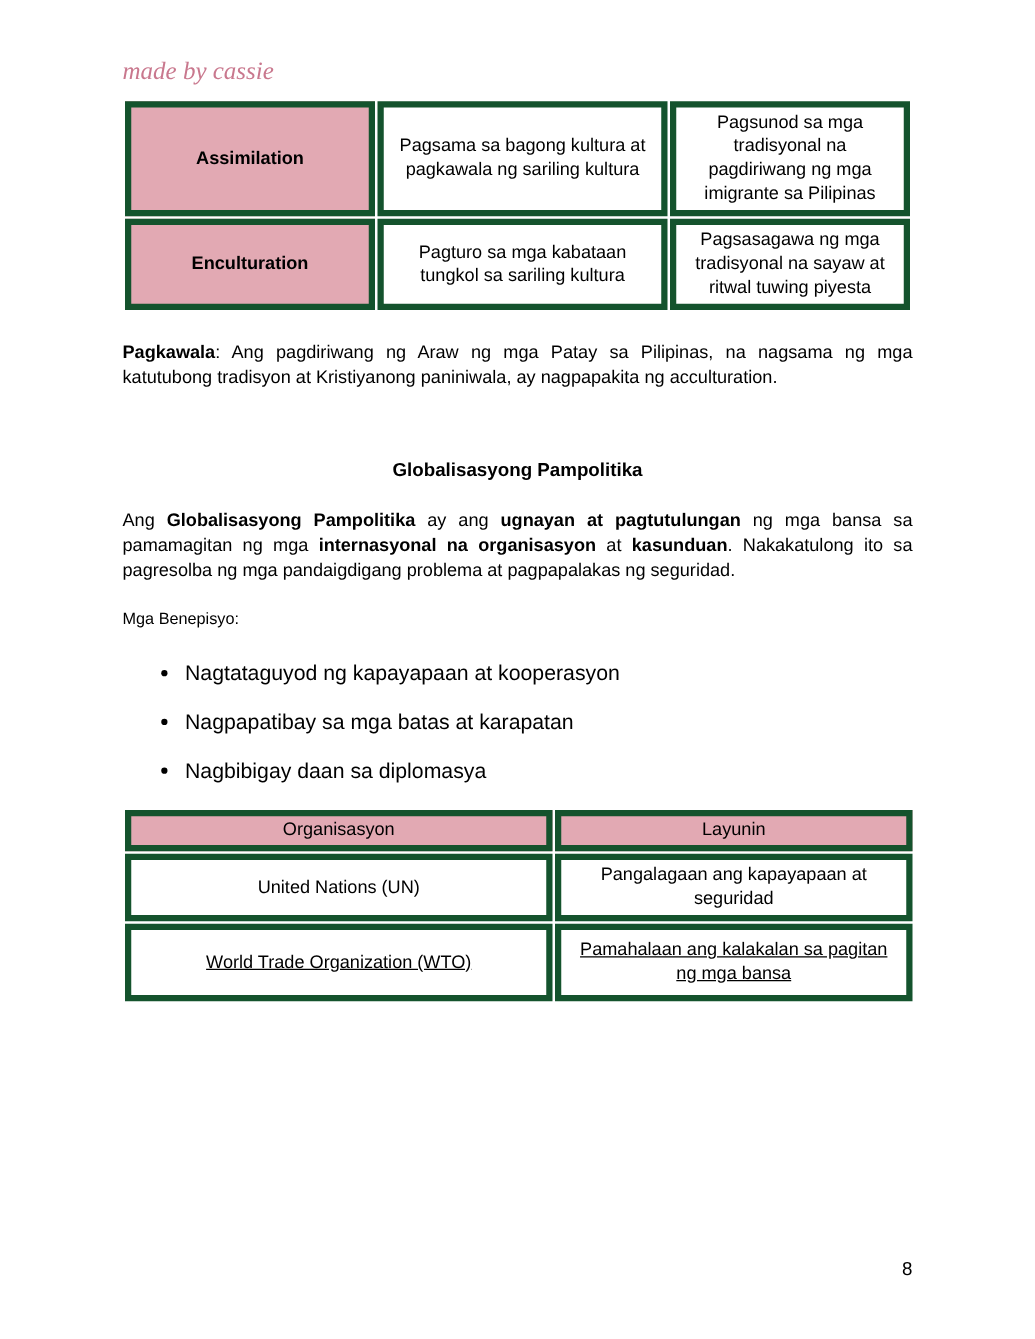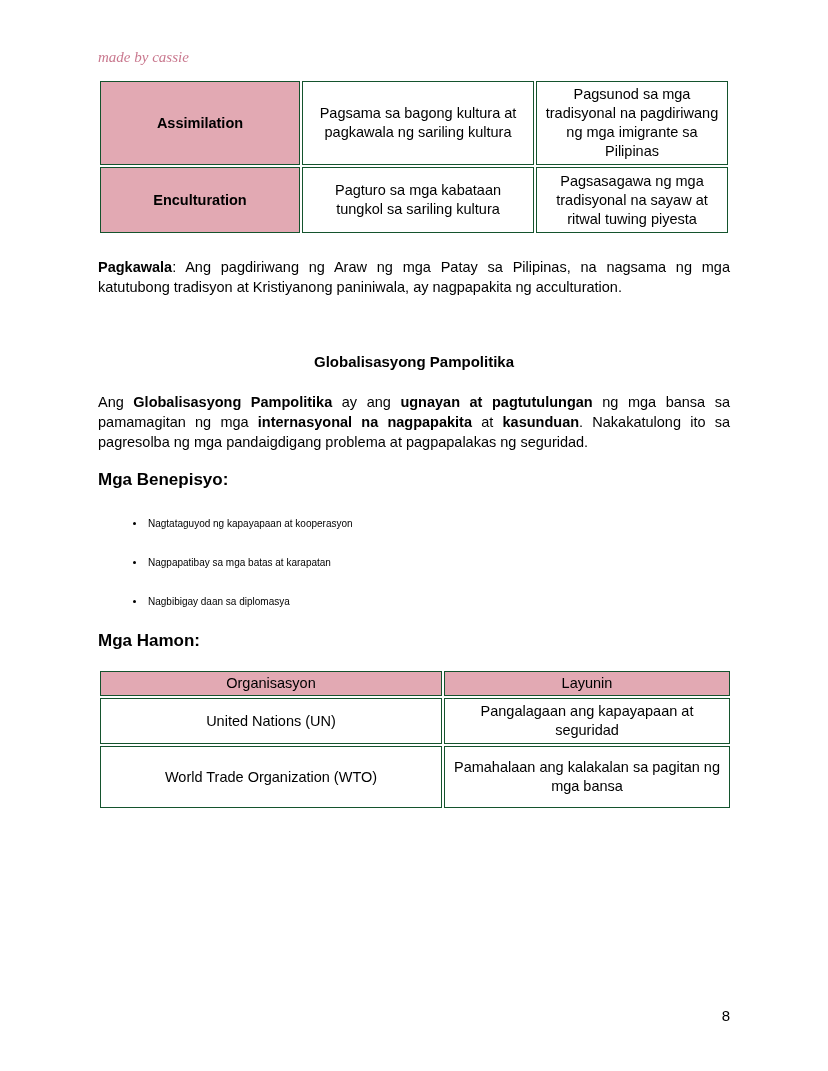--- a/index.html
+++ b/index.html
@@ -12,33 +12,33 @@
     position: relative;
     width: 828px;
     height: 1071px;
     background: #ffffff;
     padding: 48px 98px 0 98px;
     overflow: hidden;
   }
   .watermark {
     font-family: "Liberation Serif", serif;
     font-style: italic;
-    font-size: 15px;
+    font-size: 20px;
     line-height: 18px;
     color: var(--watermark-pink, #c9788e);
   }
   table {
     width: 100%;
     border-collapse: separate;
     border-spacing: 2px;
     table-layout: fixed;
   }
   .culture-table { margin-top: 13px; }
   td, th {
-    border: 1px solid #14532d;
+    border: 5px solid #14532d;
     padding: 3px 8px;
     font-size: 14.5px;
     line-height: 19px;
     text-align: center;
     vertical-align: middle;
     overflow: hidden;
   }
   .culture-table .c1 { width: 200px; }
   .culture-table .c2 { width: 232px; }
   .culture-table .c3 { width: 192px; }
@@ -54,47 +54,47 @@
     text-align: justify;
     margin: 22px 0 0 0;
   }
   .section-heading {
     font-size: 15px;
     font-weight: bold;
     text-align: center;
     margin: 56px 0 0 0;
   }
   .label {
-    font-size: 17px;
+    font-size: 13px;
     line-height: 20px;
-    font-weight: bold;
+    font-weight: normal;
     margin: 18px 0 0 0;
   }
   ul.bullet-list {
     margin: 24px 0 0 0;
     padding: 0 0 0 48px;
     list-style: disc outside;
   }
   ul.bullet-list li {
-    font-size: 10px;
+    font-size: 17px;
     line-height: 20px;
     margin: 0 0 19px 0;
     padding-left: 2px;
   }
   .org-table { margin-top: 18px; }
   .org-table .oc1 { width: 342px; }
   .org-table .oc2 { width: 286px; }
   .org-table th {
     background: var(--accent-pink, #e2a9b3);
     font-weight: normal;
     height: 24px;
     padding: 2px 8px;
   }
   .org-table .row-1 { height: 44px; }
-  .org-table .row-2 { height: 62px; }
+  .org-table .row-2 { height: 62px; text-decoration: underline; }
   .page-number {
     position: absolute;
     right: 98px;
     bottom: 46px;
     font-size: 15px;
     line-height: 18px;
   }
 </style>
 </head>
 <body>
@@ -122,30 +122,29 @@
         <td>Pagturo sa mga kabataan tungkol sa sariling kultura</td>
         <td>Pagsasagawa ng mga tradisyonal na sayaw at ritwal tuwing piyesta</td>
       </tr>
     </tbody>
   </table>
 
   <p class="para"><b>Pagkawala</b><span>: Ang pagdiriwang ng Araw ng mga Patay sa Pilipinas, na nagsama ng mga katutubong tradisyon at Kristiyanong paniniwala, ay nagpapakita ng acculturation.</span></p>
 
   <h2 class="section-heading">Globalisasyong Pampolitika</h2>
 
-  <p class="para"><span>Ang </span><b>Globalisasyong Pampolitika</b><span> ay ang </span><b>ugnayan at pagtutulungan</b><span> ng mga bansa sa pamamagitan ng mga </span><b>internasyonal na nagpapakita</b><span> at </span><b>kasunduan</b><span>. Nakakatulong ito sa pagresolba ng mga pandaigdigang problema at pagpapalakas ng seguridad.</span></p>
+  <p class="para"><span>Ang </span><b>Globalisasyong Pampolitika</b><span> ay ang </span><b>ugnayan at pagtutulungan</b><span> ng mga bansa sa pamamagitan ng mga </span><b>internasyonal na organisasyon</b><span> at </span><b>kasunduan</b><span>. Nakakatulong ito sa pagresolba ng mga pandaigdigang problema at pagpapalakas ng seguridad.</span></p>
 
   <p class="label">Mga Benepisyo:</p>
   <ul class="bullet-list">
     <li>Nagtataguyod ng kapayapaan at kooperasyon</li>
     <li>Nagpapatibay sa mga batas at karapatan</li>
     <li>Nagbibigay daan sa diplomasya</li>
   </ul>
 
-  <p class="label">Mga Hamon:</p>
 
 
   <table class="org-table">
     <colgroup>
         <col class="oc1">
         <col class="oc2">
       </colgroup>
     <thead>
       <tr>
         <th>Organisasyon</th>

